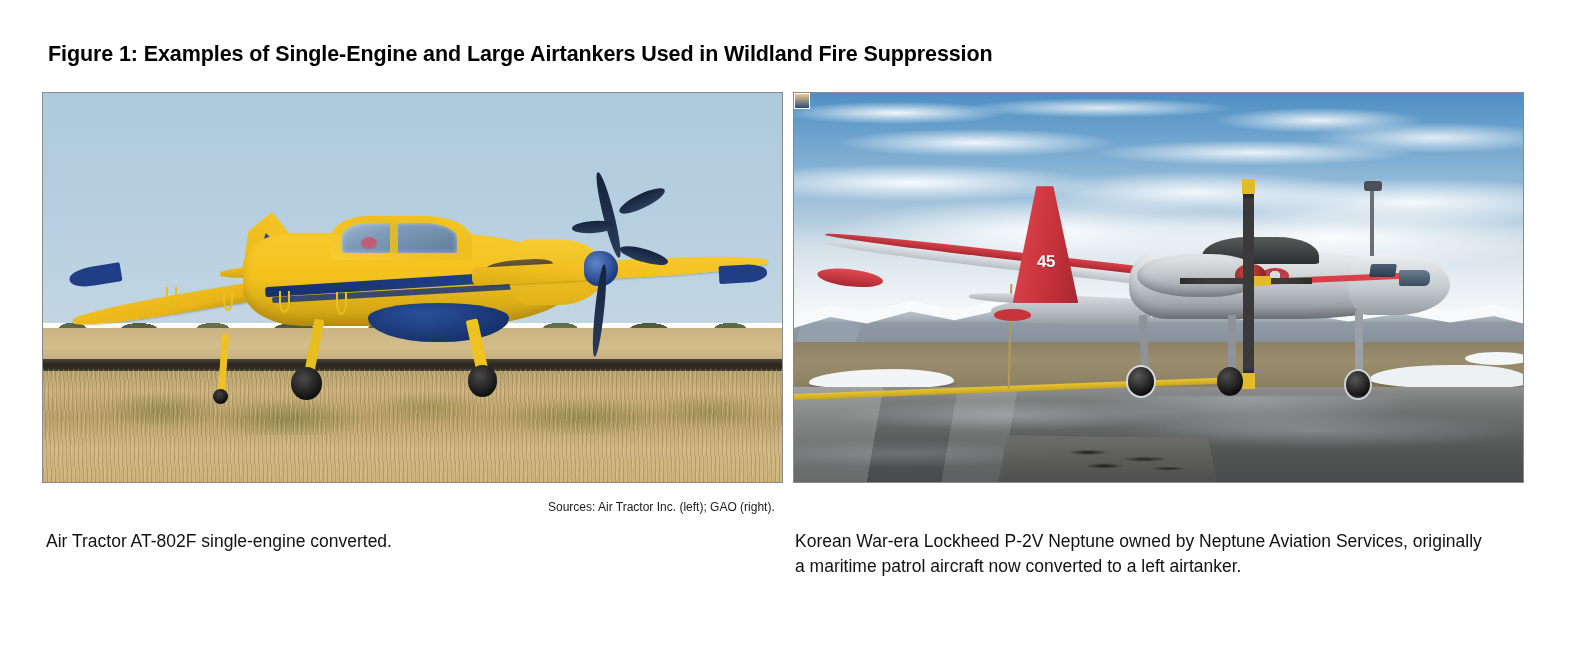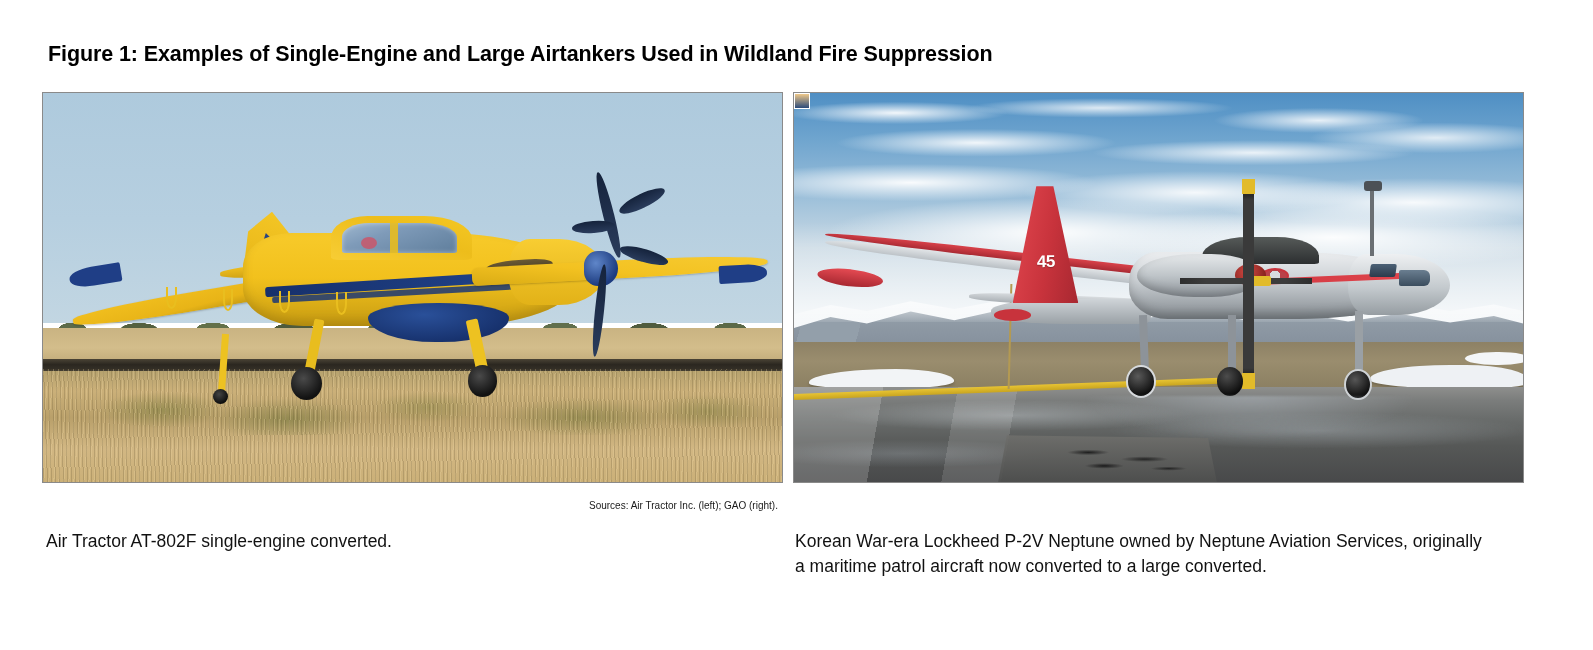--- a/index.html
+++ b/index.html
@@ -399,21 +399,21 @@
   .n-tiedown{left:29.5%;top:49%;width:.3%;height:27%;background:#b49a52;transform:rotate(1.5deg);}
   .n-refl{
     left:40%;top:78%;width:45%;height:11%;
     background:radial-gradient(ellipse at 50% 0%, rgba(180,188,196,.5), transparent 72%);
     filter:blur(1px);
   }
 
   
   .sources{
     position:absolute;left:548px;top:500px;
-    font-size:10px;color:#1a1a1a;white-space:nowrap;margin-left:41px;
+    font-size:12px;color:#1a1a1a;white-space:nowrap;
   }
   .caption{
     position:absolute;font-size:17.5px;line-height:24.5px;color:#111;
   }
   #caption-left {left:46px; top:529px; width:700px;}
   #caption-right{left:795px;top:529px; width:690px;}
 </style>
 </head>
 <body>
 
@@ -521,13 +521,13 @@
       <div class="layer n-wheel1"></div>
       <div class="layer n-wheel2"></div>
       <div class="layer n-wheel3"></div>
       <div class="layer n-refl"></div>
     </div>
   </div>
 </div>
 
 <div class="sources">Sources: Air Tractor Inc. (left); GAO (right).</div>
 <div class="caption" id="caption-left">Air Tractor AT-802F single-engine converted.</div>
-<div class="caption" id="caption-right">Korean War-era Lockheed P-2V Neptune owned by Neptune Aviation Services, originally a maritime patrol aircraft now converted to a large converted.</div>
+<div class="caption" id="caption-right">Korean War-era Lockheed P-2V Neptune owned by Neptune Aviation Services, originally a maritime patrol aircraft now converted to a left airtanker.</div>
 
 </body></html>

